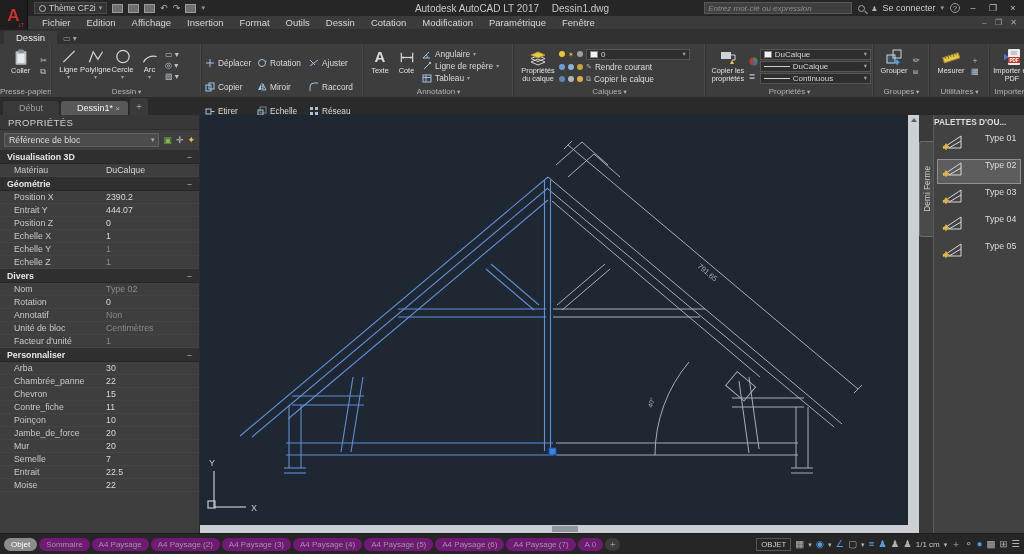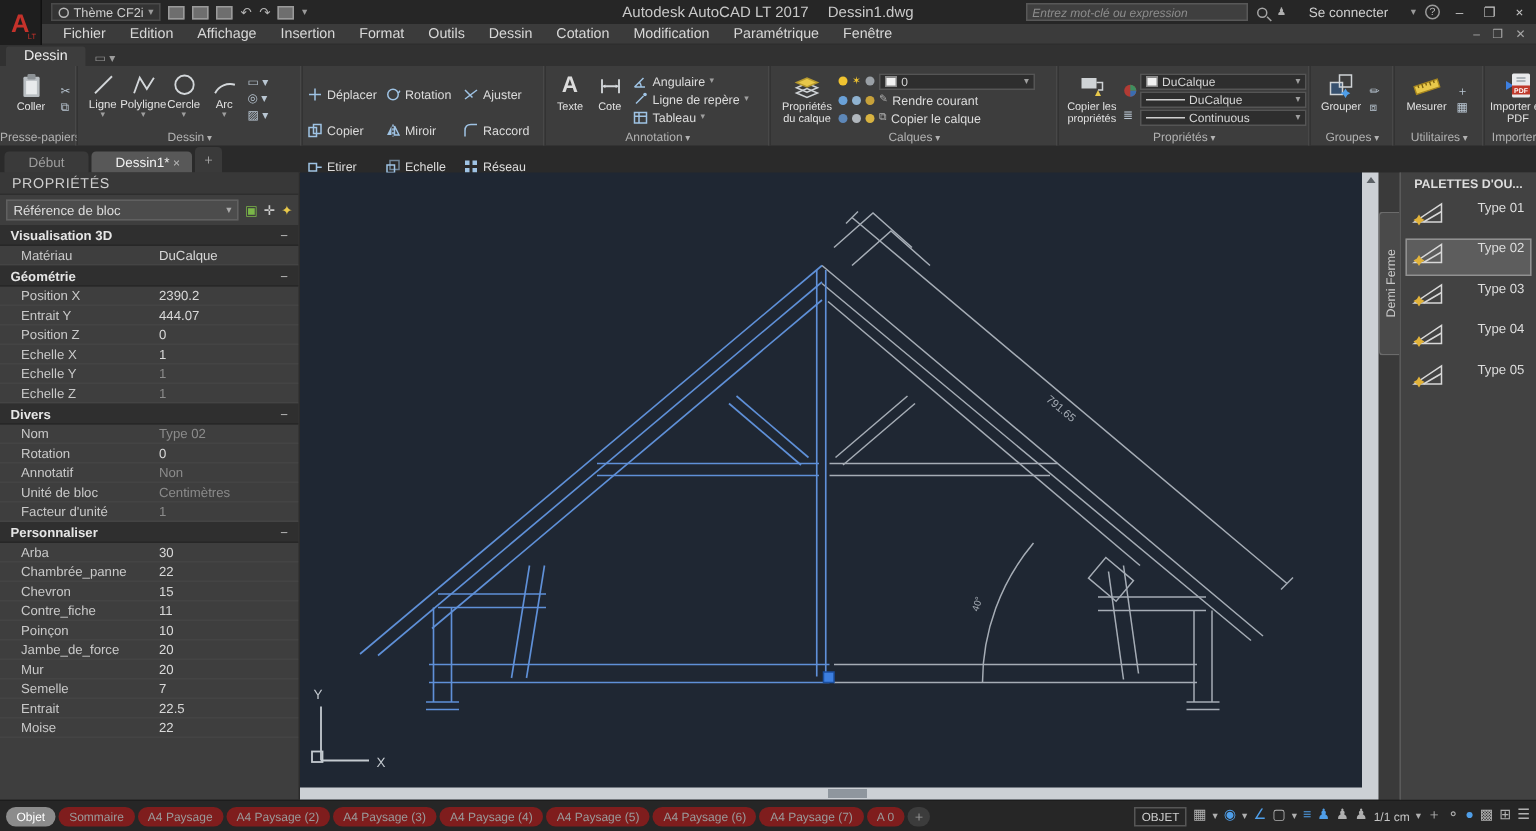--- a/index.html
+++ b/index.html
@@ -15,21 +15,21 @@
   .caret{font-size:7px;color:#9a9a9a;}
   .qicon{width:11px;height:9px;border:1px solid #9a9a9a;background:#6e6e6e;}
   .qglyph{font-size:9px;color:#b5b5b5;}
   .title-center{position:absolute;left:0;right:0;text-align:center;font-size:10px;color:#c9c9c9;pointer-events:none;}
   .title-center b{font-weight:normal;margin-left:10px;}
   .tb-right{margin-left:auto;display:flex;align-items:center;gap:6px;padding-right:4px;z-index:5;}
   .searchbox{width:148px;height:12px;background:#3f3f3f;border:1px solid #585858;font-size:8px;font-style:italic;color:#8d8d8d;padding:0 3px;}
   .searchbox::placeholder{color:#8d8d8d;font-style:italic;}
   .mag{width:7px;height:7px;border:1.3px solid #a5a5a5;border-radius:50%;position:relative;}
   .mag::after{content:"";position:absolute;width:4px;height:1.3px;background:#a5a5a5;transform:rotate(45deg);left:5px;top:6px;}
-  .signin{font-size:9px;color:#cfcfcf;display:flex;align-items:center;gap:15px;}
+  .signin{font-size:9px;color:#cfcfcf;display:flex;align-items:center;gap:5px;}
   .help{width:10px;height:10px;border-radius:50%;border:1px solid #9a9a9a;font-size:7px;color:#bdbdbd;display:flex;align-items:center;justify-content:center;}
   .winbtn{width:14px;font-size:9px;color:#c5c5c5;text-align:center;}
   
   .menubar{height:14px;background:#3b3b3b;display:flex;align-items:center;padding-left:34px;border-bottom:1px solid #2e2e2e;}
   .menu-item{font-size:9.5px;color:#d8d8d8;padding:0 8px;line-height:14px;}
   .win-mini{margin-left:auto;margin-right:4px;font-size:8px;color:#a9a9a9;letter-spacing:3px;}
   
   .ribbontabs{height:14px;background:#313131;display:flex;align-items:flex-end;padding-left:4px;gap:6px;}
   .rtab{background:#3d3d3d;color:#ededed;font-size:9.5px;padding:1px 12px;border-radius:2px 2px 0 0;}
   .rtab-sw{font-size:8px;color:#9c9c9c;padding-bottom:1px;}
@@ -88,26 +88,26 @@
   .hscroll{position:absolute;left:0;right:0;bottom:0;height:8px;background:#ccd0d5;}
   .hthumb{position:absolute;left:352px;top:1px;width:26px;height:6px;background:#8f969e;}
   .vscroll{width:11px;background:#ccd0d5;flex:none;position:relative;}
   .varrow{position:absolute;top:3px;left:2.5px;width:0;height:0;border-left:3px solid transparent;border-right:3px solid transparent;border-bottom:4px solid #5c6166;}
   
   .palette{width:105px;display:flex;background:#3a3a3a;flex:none;}
   .side-strip{width:14px;position:relative;}
   .side-tab{position:absolute;top:26px;left:0;width:14px;height:96px;background:#4a4a4a;border:1px solid #6b6b6b;border-right:none;border-radius:3px 0 0 3px;display:flex;align-items:center;justify-content:center;}
   .side-tab span{writing-mode:vertical-rl;transform:rotate(180deg);font-size:8.3px;color:#c9c9c9;white-space:nowrap;}
   .pal-content{flex:1;background:#424242;border-left:1px solid #5a5a5a;}
-  .pal-title{height:15px;font-size:8.3px;font-weight:bold;color:#ddd;text-align:center;line-height:15px;white-space:nowrap;}
+  .pal-title{height:15px;font-size:8.3px;font-weight:bold;color:#ddd;line-height:15px;white-space:nowrap;}
   .pal-item{height:25px;display:flex;align-items:flex-start;gap:21px;margin:2px 3px;padding:0 2px;color:#ddd;font-size:8.8px;border:1px solid transparent;}
   .pal-item.sel{background:#5d5d5d;border-color:#919191;}
   
   .bottombar{height:21px;background:#262626;display:flex;align-items:center;padding:0 4px;gap:2px;border-top:1px solid #1c1c1c;}
-  .ltab{height:13px;line-height:13px;padding:0 7px;border-radius:7px;background:#7f1d1d;color:#9a9a9a;font-size:8px;white-space:nowrap;}
+  .ltab{height:13px;line-height:13px;padding:0 7px;border-radius:7px;background:#701a75;color:#9a9a9a;font-size:8px;white-space:nowrap;}
   .ltab.active{background:#8c8c8c;color:#fff;}
   .ltab-add{width:15px;text-align:center;height:13px;line-height:13px;border-radius:7px;background:#3c3c3c;color:#9a9a9a;font-size:9px;}
   .statusr{margin-left:auto;display:flex;align-items:center;gap:4px;}
   .sbox{border:1px solid #565656;padding:0 4px;height:13px;line-height:12px;font-size:7.8px;color:#cfcfcf;}
   .si{font-size:9.5px;color:#b0b0b0;line-height:1;}
   .si.b{color:#4f9ee8;}
   .si.sm{font-size:7px;}
   .sscale{font-size:8px;color:#c5c5c5;}
 </style>
 </head>

